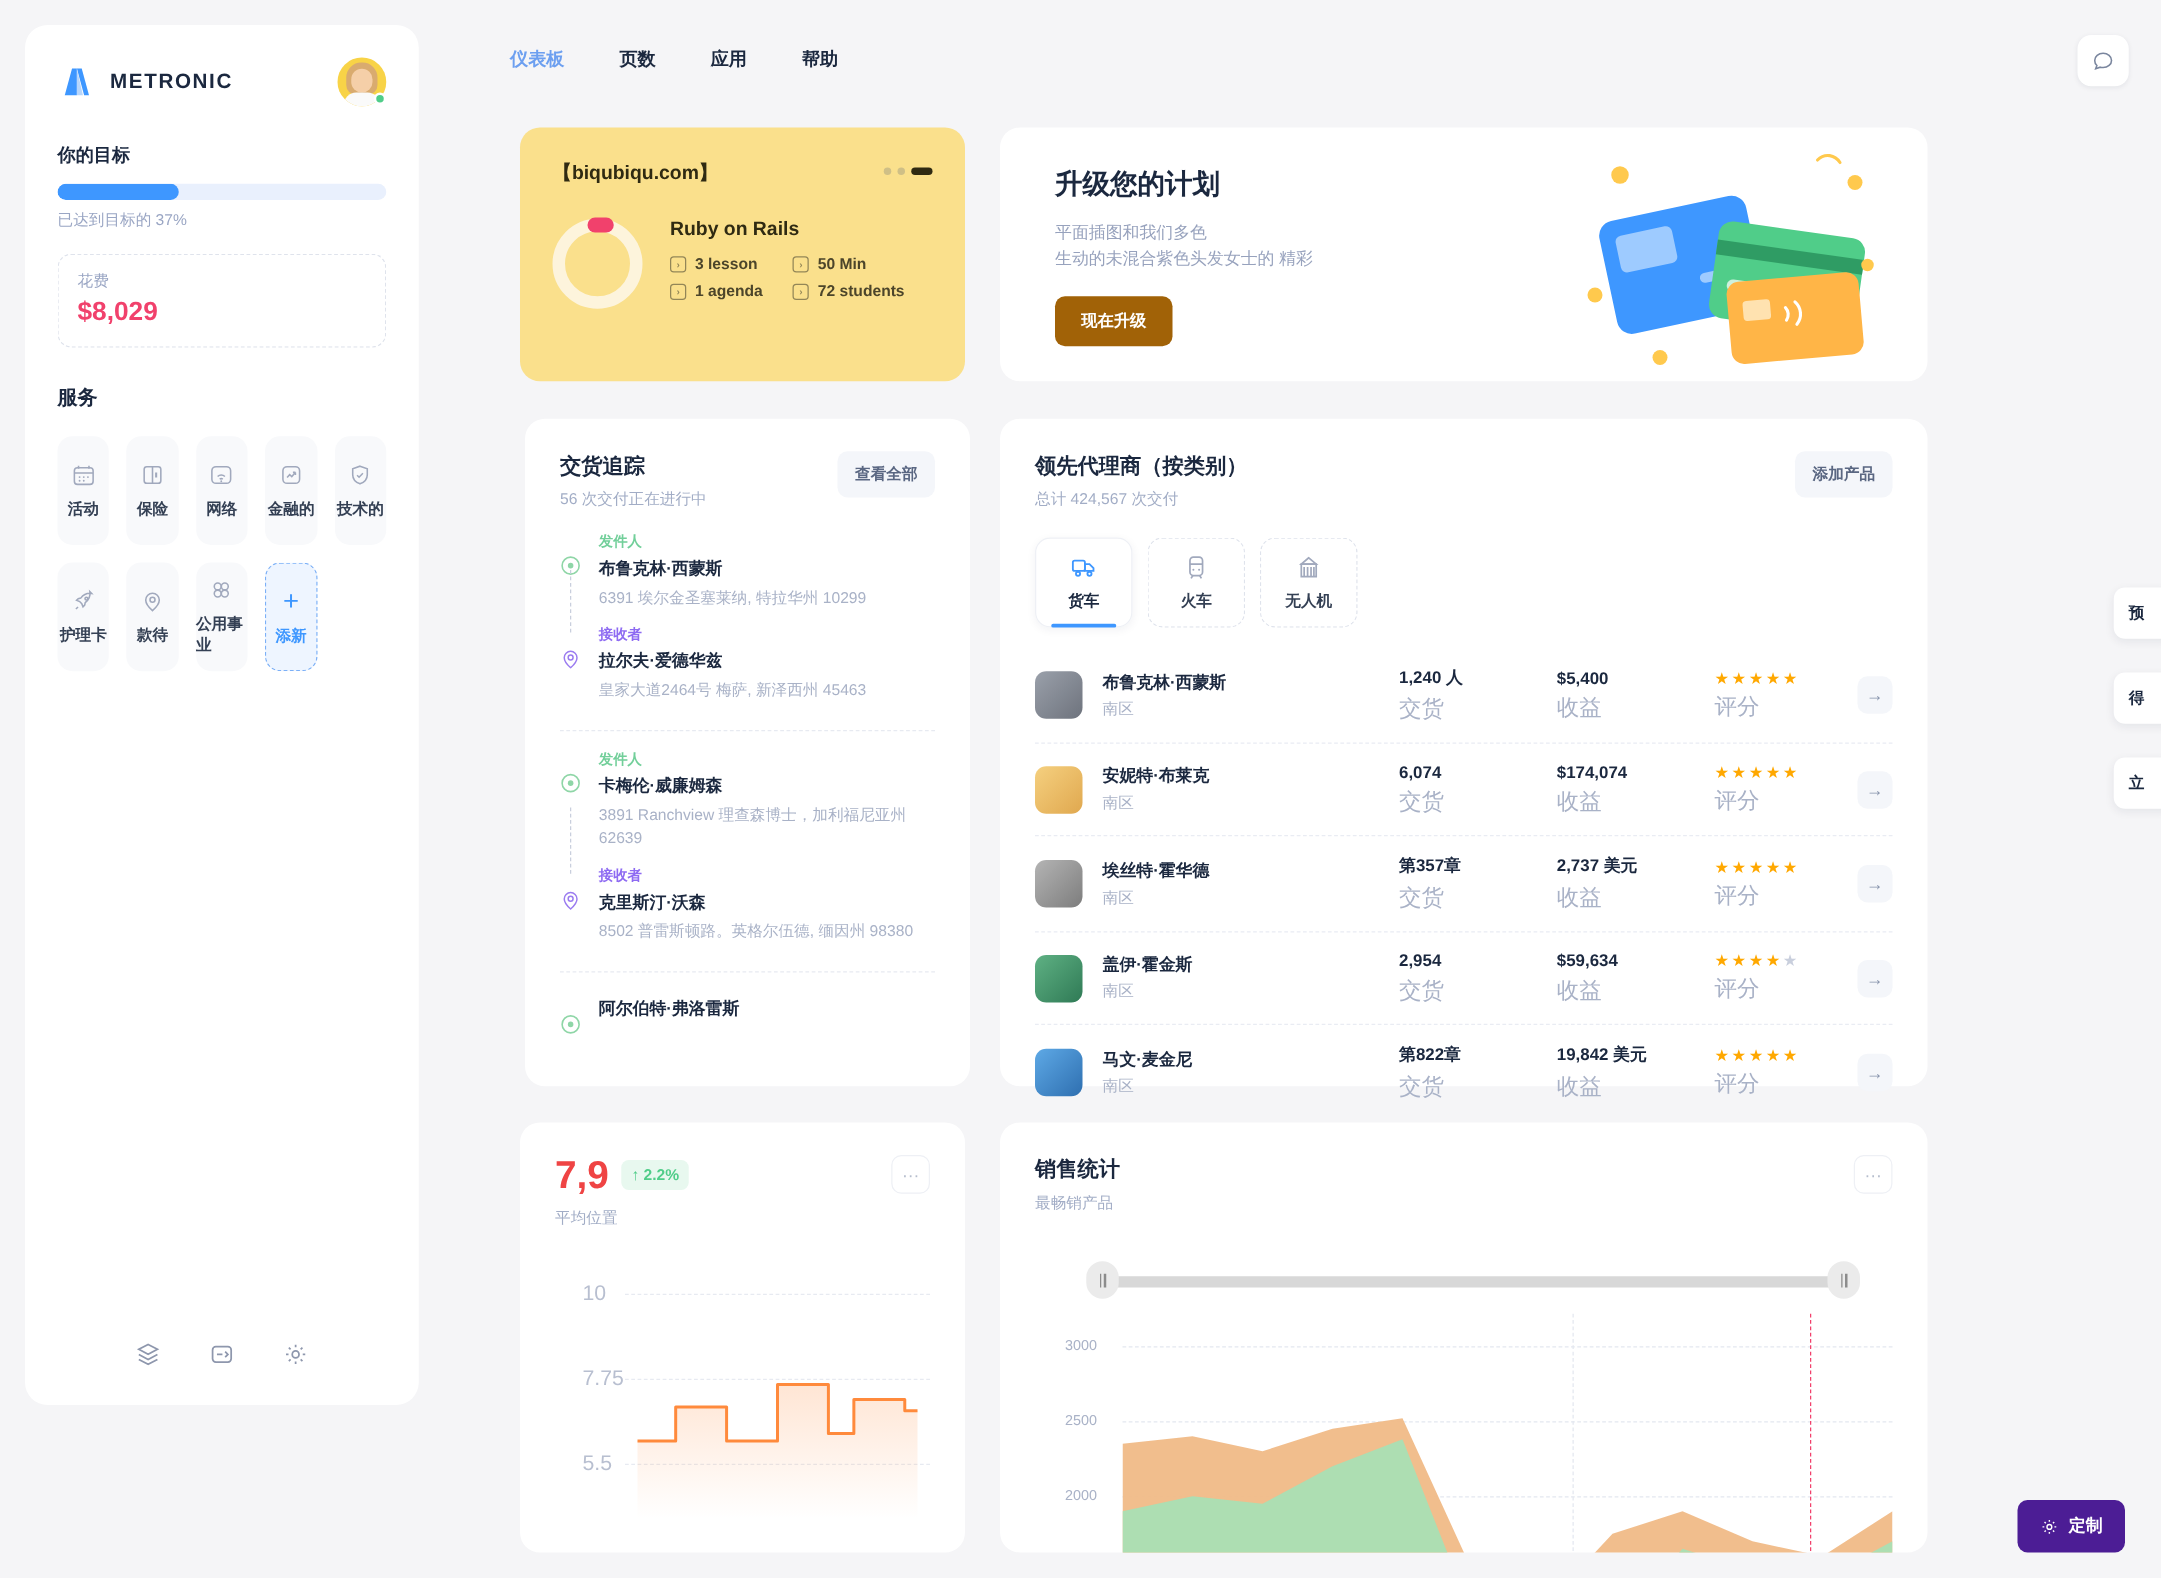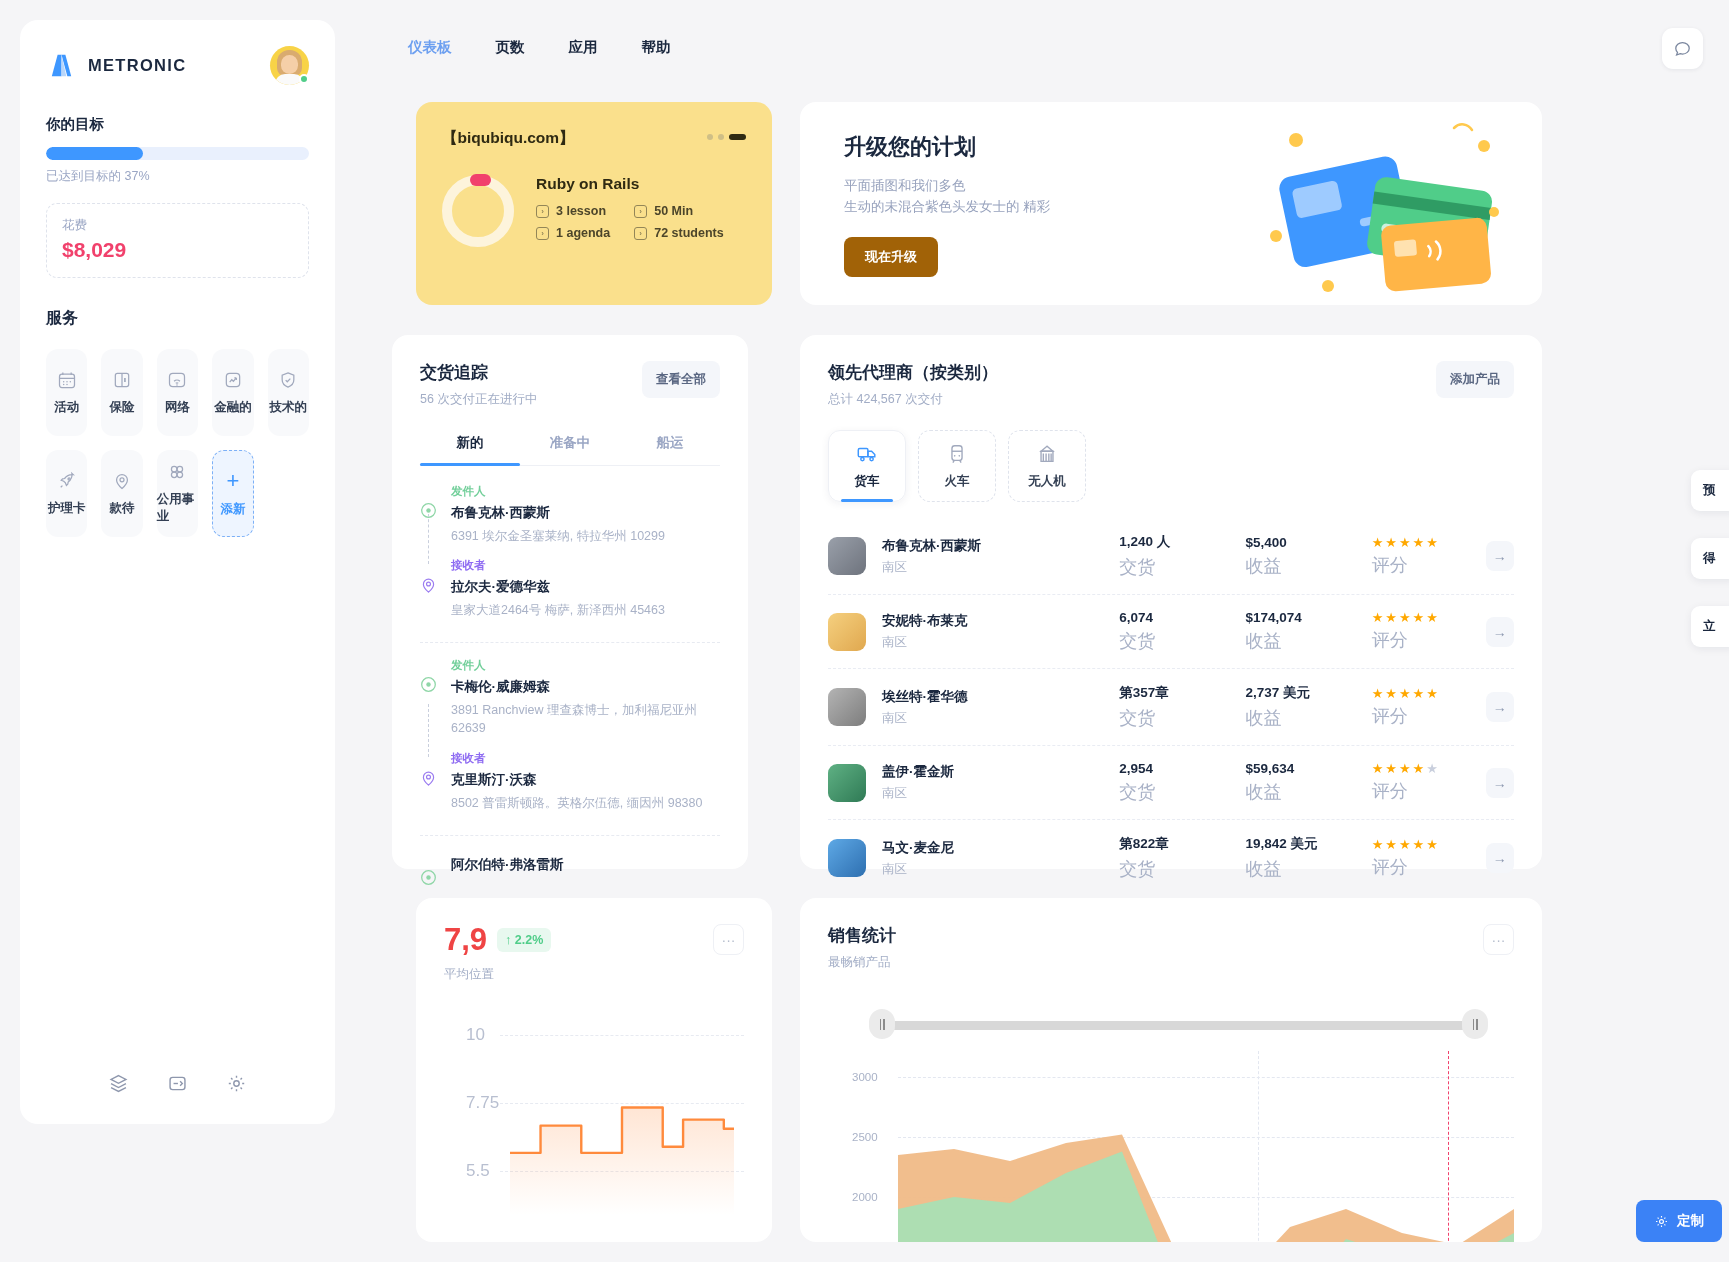--- a/index.html
+++ b/index.html
@@ -103,21 +103,21 @@
   .up-title { font-size: 22px; font-weight: 700; color: #1b283f; }
   .up-sub { margin-top: 14px; font-size: 13.5px; line-height: 1.55; color: #97a2bd; }
   .up-btn {
     margin-top: 19px; display: inline-block; background: #a16207; color: #fff;
     font-size: 13px; font-weight: 600; border-radius: 8px; padding: 11px 21px; border: none; cursor: pointer;
   }
   .up-art { position: absolute; right: 34px; top: 14px; width: 250px; height: 190px; }
 
   
   .delivery-card {
-    position: absolute; left: 392px; top: 335px; width: 356px; height: 534px;
+    position: absolute; left: 420px; top: 335px; width: 356px; height: 534px;
     background: #fff; border-radius: 16px; padding: 26px 28px 0 28px;
   }
   .card-head { display: flex; align-items: flex-start; justify-content: space-between; }
   .card-title { font-size: 17px; font-weight: 700; color: #1b283f; }
   .card-sub { margin-top: 7px; font-size: 12.5px; color: #a2adc6; }
   .ghost-btn {
     background: #f4f6fa; border: none; border-radius: 8px; padding: 10px 14px;
     font-size: 12.5px; font-weight: 600; color: #5a6782; cursor: pointer;
   }
 
@@ -204,22 +204,22 @@
 
   
   .rail-item {
     position: absolute; right: -6px; background: #fff; border-radius: 9px 0 0 9px;
     padding: 12px 14px 12px 12px; font-size: 12.5px; font-weight: 700; color: #1b283f;
     box-shadow: 0 2px 8px rgba(20,30,60,.07); width: 44px; text-align: left; overflow: hidden; white-space: nowrap;
   }
 
   
   .custom-btn {
-    position: absolute; right: 7px; bottom: 20px;
-    background: #3b82f6; color: #fff; border-radius: 8px;
+    position: absolute; right: 29px; bottom: 20px;
+    background: #4c1d95; color: #fff; border-radius: 8px;
     display: flex; align-items: center; gap: 8px;
     padding: 12px 18px; font-size: 13.5px; font-weight: 600; cursor: pointer;
   }
 </style>
 </head>
 <body>
 
 <div class="sidebar">
   <div class="sb-top">
     <div class="brand">
@@ -431,25 +431,20 @@
 
 <div class="delivery-card">
   <div class="card-head">
     <div>
       <div class="card-title">交货追踪</div>
       <div class="card-sub">56 次交付正在进行中</div>
     </div>
     <button class="ghost-btn">查看全部</button>
   </div>
 
-  <div class="tabs">
-    <div class="tab active">新的</div>
-    <div class="tab">准备中</div>
-    <div class="tab">船运</div>
-  </div>
 
   <div class="track-list">
 
     <div class="track-group">
       <div class="track-row">
         <div class="track-line" style="top:30px;bottom:-6px;"></div>
         <svg class="track-icon" viewBox="0 0 20 20">
           <circle cx="10" cy="10" r="8" fill="none" stroke="#8fd6a7" stroke-width="1.5"></circle>
             <circle cx="10" cy="10" r="2.6" fill="#8fd6a7"></circle>
         </svg>

